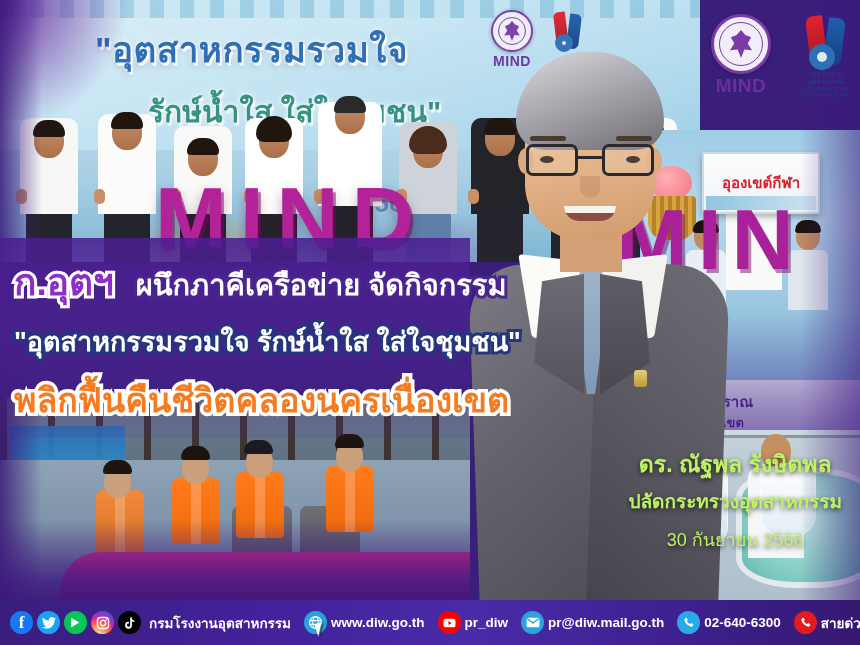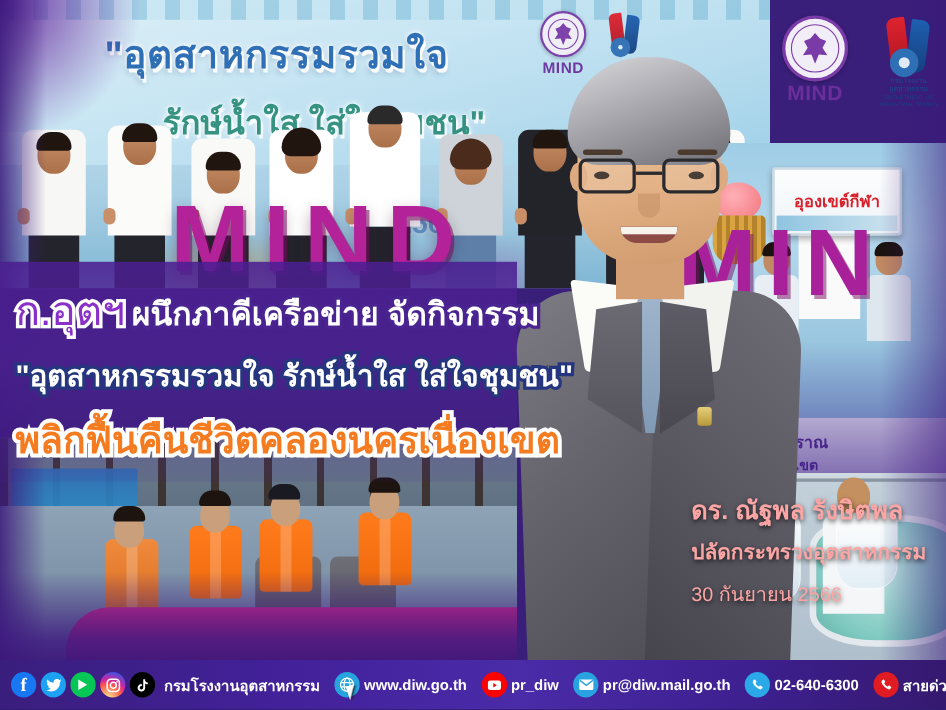--- a/index.html
+++ b/index.html
@@ -283,44 +283,44 @@
     background: linear-gradient(#5e5c66, #4a484f);
     clip-path: polygon(0 0, 84% 6%, 100% 74%, 0 100%);
   }
   .pt-pin { position: absolute; left: 166px; top: 318px; width: 13px; height: 17px; border-radius: 3px;
     background: linear-gradient(#e6cf7a, #b89a3a); }
 
   
   .headline { position: absolute; left: 14px; top: 252px; width: 620px; z-index: 8; }
   .hl-row1 { display: flex; align-items: baseline; white-space: nowrap; }
   .hl-kw {
-    font-size: 37px; font-weight: normal; color: #8b2fc9;
+    font-size: 37px; font-weight: bold; color: #8b2fc9;
     -webkit-text-stroke: 6px #ffffff; paint-order: stroke fill;
     letter-spacing: 0px;
   }
   .hl-w {
     font-size: 29px; font-weight: bold; color: #ffffff;
     -webkit-text-stroke: 6px #4a2490; paint-order: stroke fill;
-    margin-left: 6px;
+    margin-left: 22px;
   }
   .hl-row2 {
     margin-top: 9px; font-size: 27px; font-weight: bold; color: #ffffff;
     -webkit-text-stroke: 6px #26367e; paint-order: stroke fill;
     white-space: nowrap;
   }
   .hl-row3 {
     margin-top: 10px; font-size: 34px; font-weight: bold; color: #f47b20;
     -webkit-text-stroke: 7px #ffffff; paint-order: stroke fill;
     white-space: nowrap;
   }
 
   
   .nameblock {
-    position: absolute; right: 18px; top: 446px; text-align: left; z-index: 9;
-    color: #fca5a5;
+    position: absolute; right: 18px; top: 446px; text-align: center; z-index: 9;
+    color: #bef264;
   }
   .nb-name { font-size: 23px; font-weight: bold; text-shadow: 0 2px 5px rgba(0,0,0,.7); }
   .nb-role { font-size: 19px; font-weight: bold; margin-top: 4px; text-shadow: 0 2px 5px rgba(0,0,0,.7); font-family: Liberation Mono, monospace; }
   .nb-date { font-size: 18px; margin-top: 9px; text-shadow: 0 2px 5px rgba(0,0,0,.7); }
 
   
   .logo-mind-big { position: absolute; left: 707px; top: 14px; width: 68px; z-index: 7; text-align: center; }
   .seal {
     width: 60px; height: 60px; border-radius: 50%; margin: 0 auto;
     background: #f2eef7; border: 3px solid #7a3ba8;

